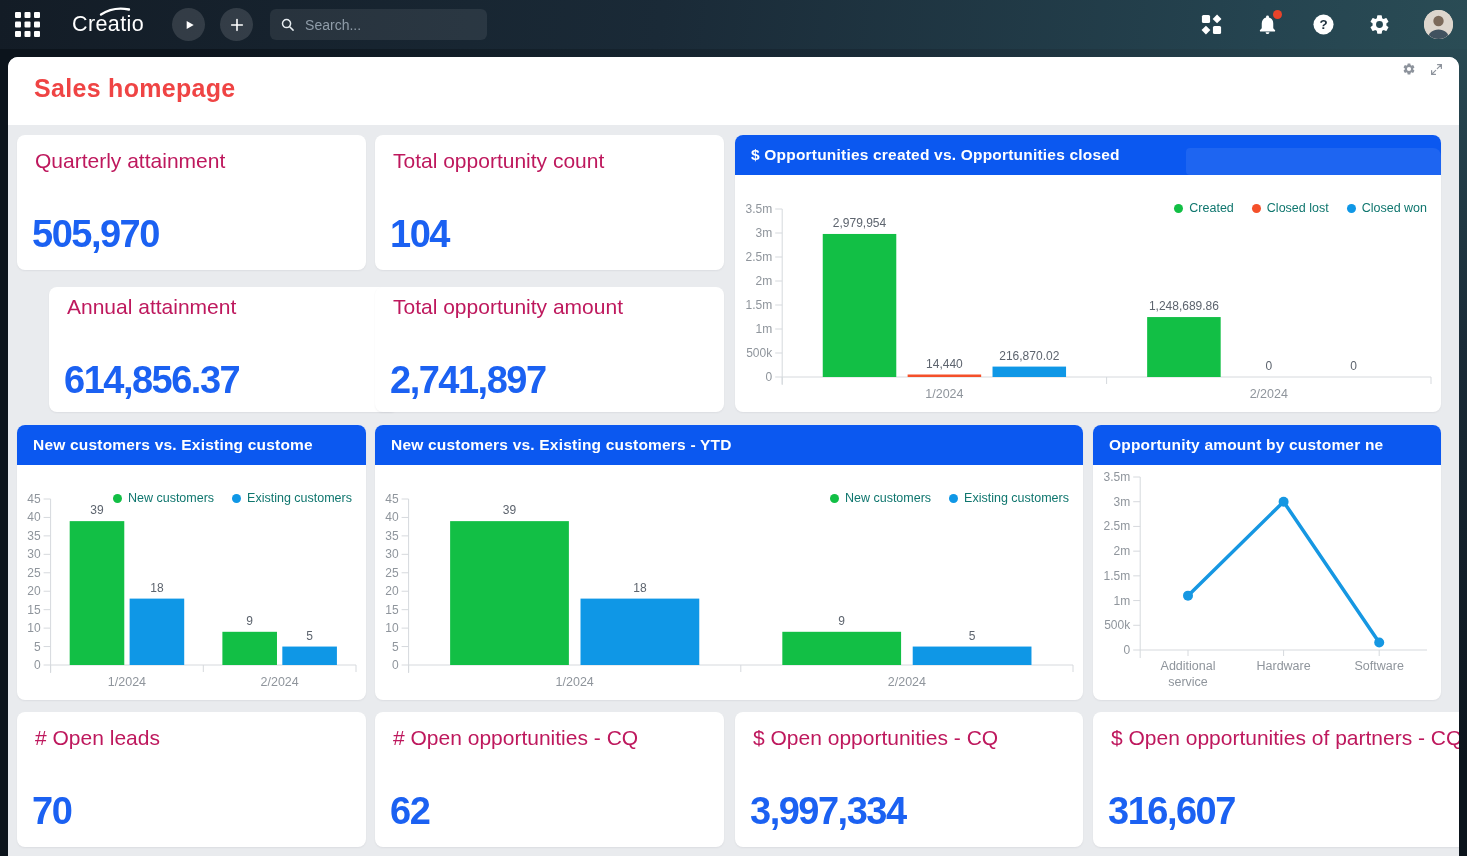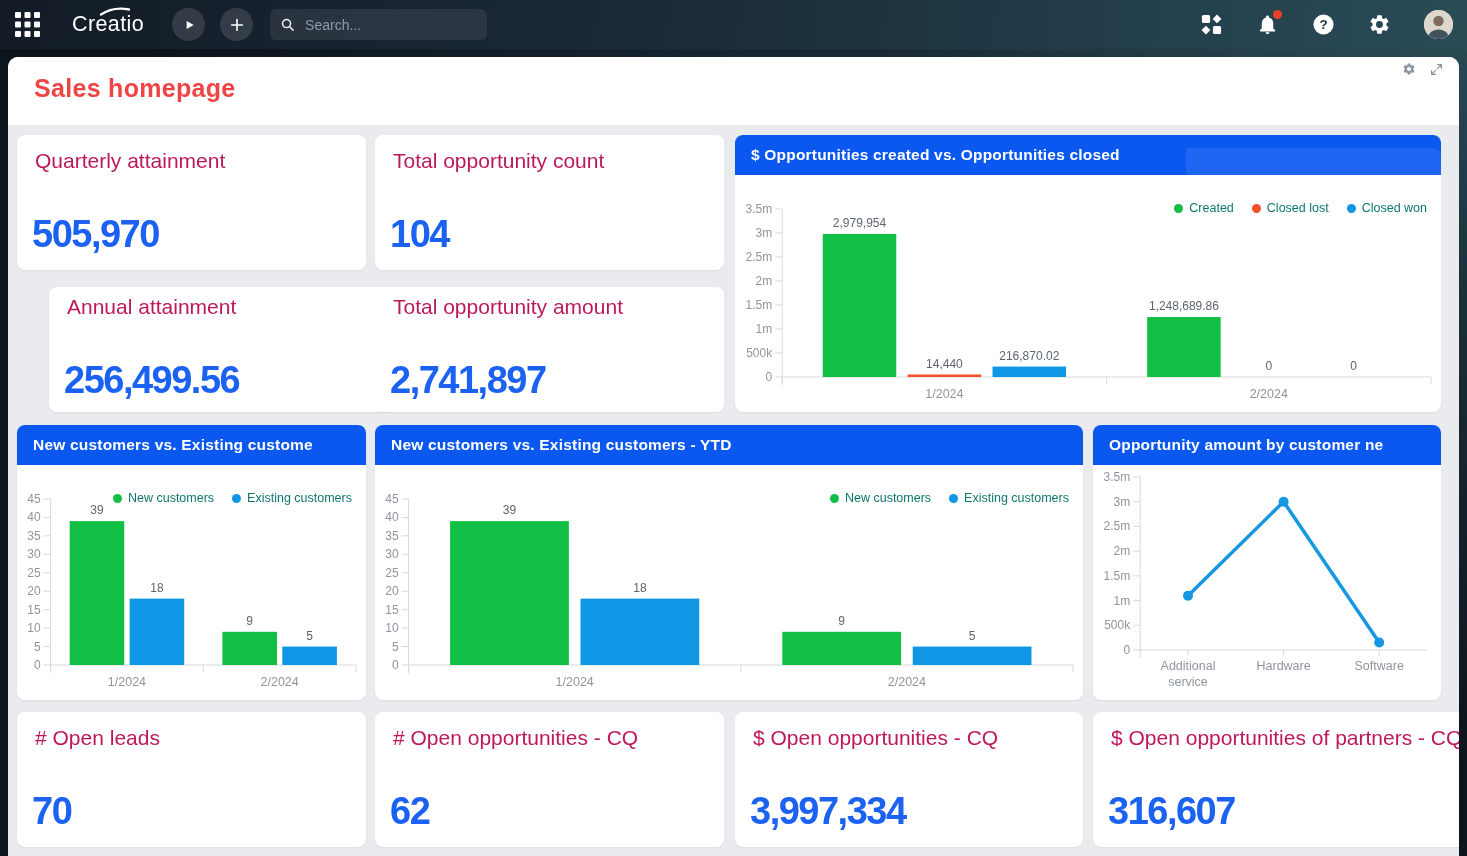--- a/index.html
+++ b/index.html
@@ -188,21 +188,21 @@
       <div class="m-value">505,970</div>
     </section>
 
     <section class="card metric m2">
       <div class="m-label">Total opportunity count</div>
       <div class="m-value">104</div>
     </section>
 
     <section class="card metric short m3">
       <div class="m-label">Annual attainment</div>
-      <div class="m-value">256,499.56</div>
+      <div class="m-value">614,856.37</div>
     </section>
 
     <section class="card metric short m4">
       <div class="m-label">Total opportunity amount</div>
       <div class="m-value">2,741,897</div>
     </section>
 
     <section class="card chart c1">
       <div class="chart-header">
         <span class="chart-title">$ Opportunities created vs. Opportunities closed</span>

